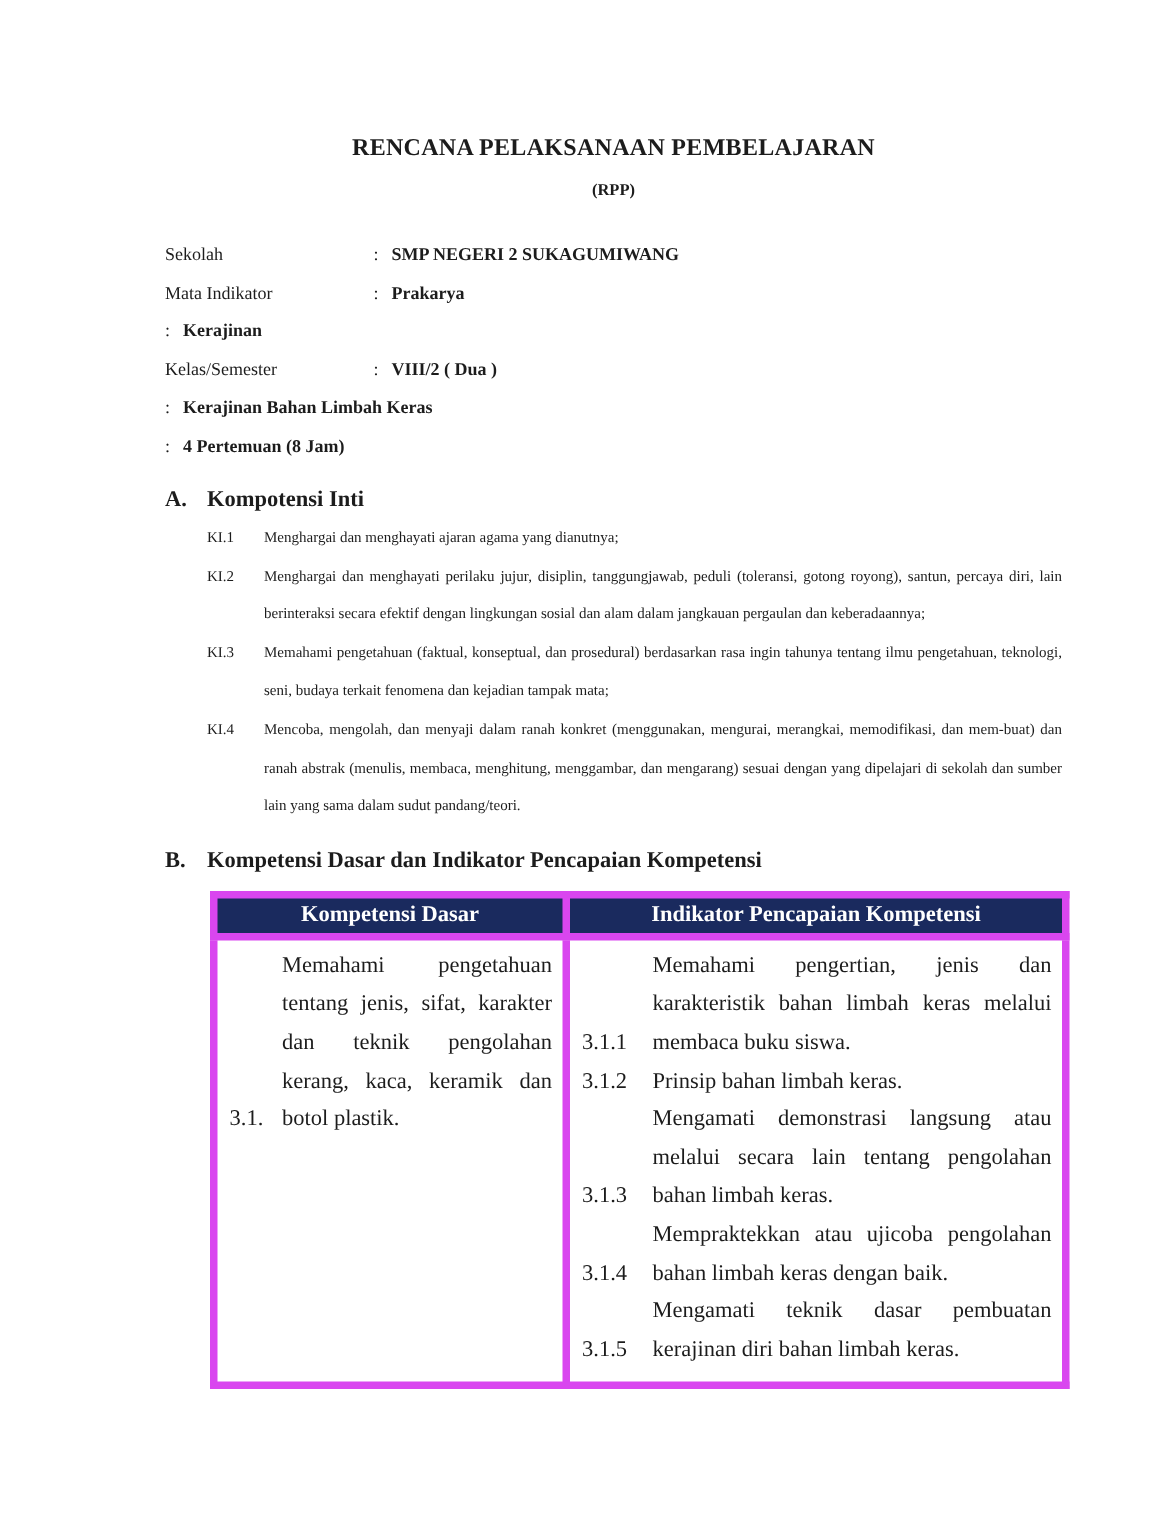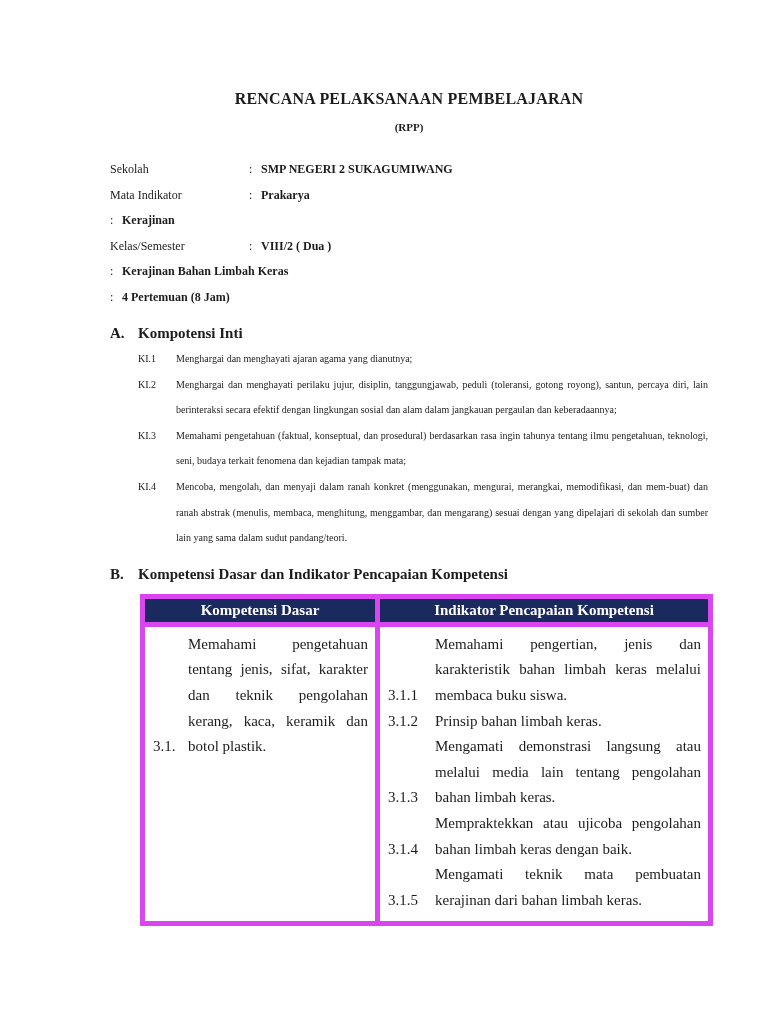--- a/index.html
+++ b/index.html
@@ -198,29 +198,29 @@
             <div class="cell-item">
               <span class="item-num-ipk">3.1.1</span>
               <p class="cell-text">Memahami pengertian, jenis dan karakteristik bahan limbah keras melalui membaca buku siswa.</p>
             </div>
             <div class="cell-item">
               <span class="item-num-ipk">3.1.2</span>
               <p class="cell-text">Prinsip bahan limbah keras.</p>
             </div>
             <div class="cell-item">
               <span class="item-num-ipk">3.1.3</span>
-              <p class="cell-text">Mengamati demonstrasi langsung atau melalui media lain tentang pengolahan bahan limbah keras.</p>
+              <p class="cell-text">Mengamati demonstrasi langsung atau melalui secara lain tentang pengolahan bahan limbah keras.</p>
             </div>
             <div class="cell-item">
               <span class="item-num-ipk">3.1.4</span>
               <p class="cell-text">Mempraktekkan atau ujicoba pengolahan bahan limbah keras dengan baik.</p>
             </div>
             <div class="cell-item">
               <span class="item-num-ipk">3.1.5</span>
-              <p class="cell-text">Mengamati teknik mata pembuatan kerajinan dari bahan limbah keras.</p>
+              <p class="cell-text">Mengamati teknik dasar pembuatan kerajinan diri bahan limbah keras.</p>
             </div>
           </td>
         </tr>
       </tbody>
     </table>
   </section>
 
 </div>
 
 </body></html>

